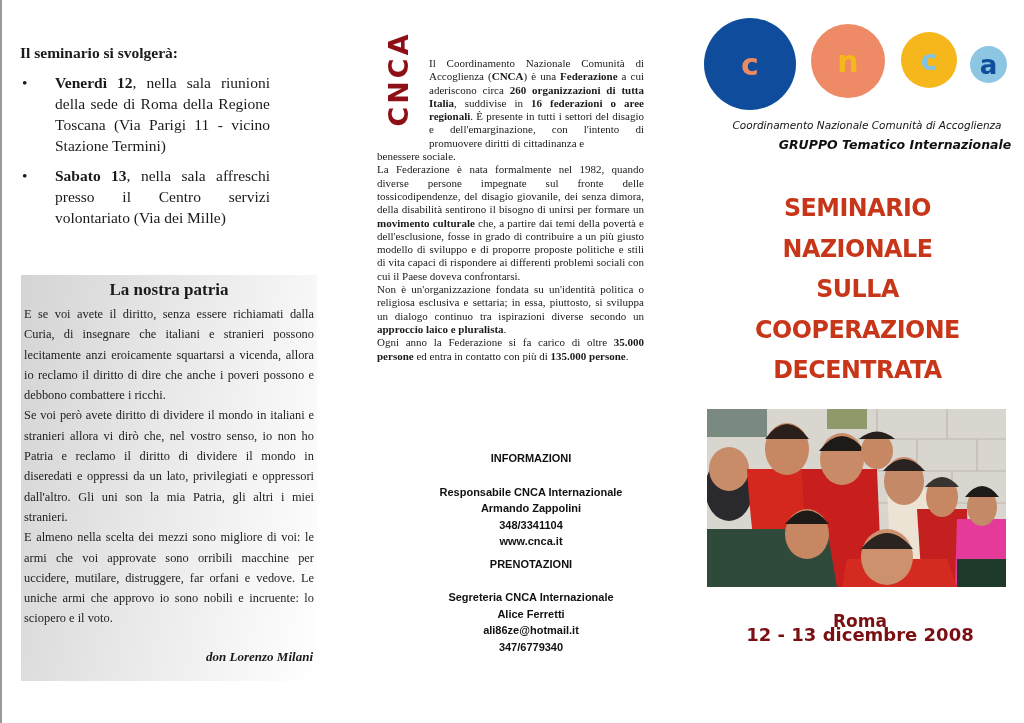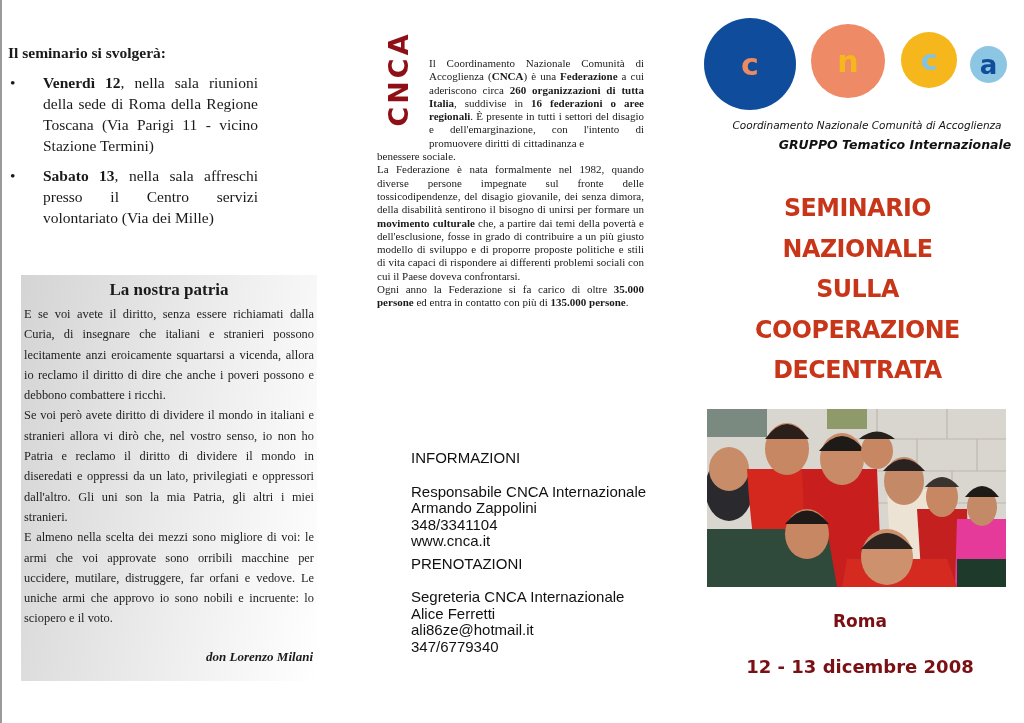--- a/index.html
+++ b/index.html
@@ -1,20 +1,20 @@
 <!DOCTYPE html>
 <html><head>
 <meta charset="utf-8">
 <style>
   html, body { margin:0; padding:0; }
   body { width:1024px; height:723px; background:#ffffff; position:relative; overflow:hidden; font-family:"Liberation Serif", serif; color:#1a1a1a; }
   .left-edge { position:absolute; left:0; top:0; width:2px; height:723px; background:#9a9a9a; }
 
   
-  .schedule { position:absolute; left:8px; top:44px; width:250px; }
+  .schedule { position:absolute; left:20px; top:44px; width:250px; }
   .schedule h2 { margin:0 0 10px 0; font-size:15.5px; font-weight:bold; font-family:"Liberation Serif", serif; }
   .schedule ul { list-style:none; margin:0; padding:0; }
   .schedule li { position:relative; padding-left:35px; font-size:15.5px; line-height:21px; text-align:justify; margin-bottom:9px; }
   .schedule li .bullet { position:absolute; left:2px; top:0; }
   .schedule li b { font-weight:bold; }
 
   .quote-box { position:absolute; left:21px; top:275px; width:296px; height:406px;
     background:linear-gradient(100deg, #d4d4d4 0%, #e8e8e8 45%, #f7f7f7 80%, #ffffff 100%); }
   .quote-box h3 { margin:5px 0 4px 0; text-align:center; font-size:17px; font-weight:bold; font-family:"Liberation Serif", serif; }
   .quote-body { padding:0 3px 0 3px; font-size:12.4px; line-height:20.3px; text-align:justify; color:#222; }
@@ -22,21 +22,21 @@
   .quote-author { position:absolute; right:4px; bottom:16px; font-style:italic; font-weight:bold; font-size:13px; }
 
   
   .cnca-vertical { position:absolute; left:383px; top:30px; width:30px; height:98px; }
   .cnca-vertical span { position:absolute; left:50%; top:50%; transform:translate(-50%,-50%) rotate(-90deg); font-family:"DejaVu Sans", sans-serif; font-weight:bold; font-size:27px; color:#8e1016; letter-spacing:3px; white-space:nowrap; }
   .about { position:absolute; left:377px; top:57px; width:267px; font-size:11px; line-height:13.3px; text-align:justify; font-family:"Liberation Serif", serif; }
   .about p { margin:0; }
   .about .indent { padding-left:52px; }
   .about b { font-weight:bold; }
 
-  .contacts { position:absolute; left:411px; top:450px; width:240px; font-family:"Liberation Sans", sans-serif; font-weight:normal; font-size:15px; line-height:16.5px; color:#111; }
+  .contacts { position:absolute; left:411px; top:450px; width:240px; font-family:"Liberation Sans", sans-serif; font-weight:bold; font-size:11px; line-height:16.5px; color:#111;text-align:center; }
   .contacts .head { margin:0; }
   .contacts .gap { height:17px; }
   .contacts .sp { height:6px; }
   .contacts div { white-space:nowrap; }
 
   
   .logo { position:absolute; left:704px; top:18px; width:310px; height:78px; }
   .circle { position:absolute; border-radius:50%; display:flex; align-items:center; justify-content:center; font-family:"DejaVu Sans", sans-serif; font-weight:bold; }
   .c1 { left:0; top:0; width:92px; height:92px; background:#0f4d9c; color:#ee8a60; font-size:30px; }
   .c2 { left:107px; top:6px; width:74px; height:74px; background:#ee8a66; color:#f5b71b; font-size:30px; }
@@ -45,21 +45,21 @@
   .org-line1 { position:absolute; left:712px; top:119px; width:310px; text-align:center; font-family:"DejaVu Sans", sans-serif; font-style:italic; font-size:10.5px; color:#111; }
   .org-line2 { position:absolute; left:740px; top:137px; width:310px; text-align:center; font-family:"DejaVu Sans", sans-serif; font-style:italic; font-weight:bold; font-size:12.5px; color:#111; }
 
   .title { position:absolute; left:740px; top:188px; width:235px; text-align:center; font-family:"DejaVu Sans", sans-serif; font-weight:bold; font-size:25px; line-height:40.5px; color:#c8361a; letter-spacing:-0.5px; transform:scaleX(0.95); }
   .title div { white-space:nowrap; }
 
   .photo { position:absolute; left:707px; top:409px; width:299px; height:178px; overflow:hidden; }
   .photo svg { width:100%; height:100%; display:block; }
 
   .city { position:absolute; left:740px; top:611px; width:240px; text-align:center; font-family:"DejaVu Sans", sans-serif; font-weight:bold; font-size:17px; color:#7a0f14; }
-  .dates { position:absolute; left:740px; top:656px; width:240px; text-align:center; font-family:"DejaVu Sans", sans-serif; font-weight:bold; font-size:18px; color:#7a0f14; white-space:nowrap; }
+  .dates { position:absolute; left:740px; top:624px; width:240px; text-align:center; font-family:"DejaVu Sans", sans-serif; font-weight:bold; font-size:18px; color:#7a0f14; white-space:nowrap; }
 </style>
 </head>
 <body>
 
 <div class="left-edge"></div>
 
 <section class="schedule">
   <h2>Il seminario si svolgerà:</h2>
   <ul>
     <li>
@@ -84,20 +84,21 @@
 </section>
 
 <div class="cnca-vertical">
   <span>CNCA</span>
 </div>
 
 <section class="about">
   <p class="indent"><span>Il Coordinamento Nazionale Comunità di Accoglienza (</span><b>CNCA</b><span>) è una </span><b>Federazione</b><span> a cui aderiscono circa </span><b>260 organizzazioni di tutta Italia</b><span>, suddivise in </span><b>16 federazioni o aree regionali</b><span>. È presente in tutti i settori del disagio e dell'emarginazione, con l'intento di promuovere diritti di cittadinanza e</span></p>
   <p>benessere sociale.</p>
   <p><span>La Federazione è nata formalmente nel 1982, quando diverse persone impegnate sul fronte delle tossicodipendenze, del disagio giovanile, dei senza dimora, della disabilità sentirono il bisogno di unirsi per formare un </span><b>movimento culturale</b><span> che, a partire dai temi della povertà e dell'esclusione, fosse in grado di contribuire a un più giusto modello di sviluppo e di proporre proposte politiche e stili di vita capaci di rispondere ai differenti problemi sociali con cui il Paese doveva confrontarsi.</span></p>
+  <p><span>Non è un'organizzazione fondata su un'identità politica o religiosa esclusiva e settaria; in essa, piuttosto, si sviluppa un dialogo continuo tra ispirazioni diverse secondo un </span><b>approccio laico e pluralista</b><span>.</span></p>
   <p><span>Ogni anno la Federazione si fa carico di oltre </span><b>35.000 persone</b><span> ed entra in contatto con più di </span><b>135.000 persone</b><span>.</span></p>
 </section>
 
 <section class="contacts">
   <div class="head">INFORMAZIONI</div>
   <div class="gap"></div>
   <div>Responsabile CNCA Internazionale</div>
   <div>Armando Zappolini</div>
   <div>348/3341104</div>
   <div>www.cnca.it</div>

